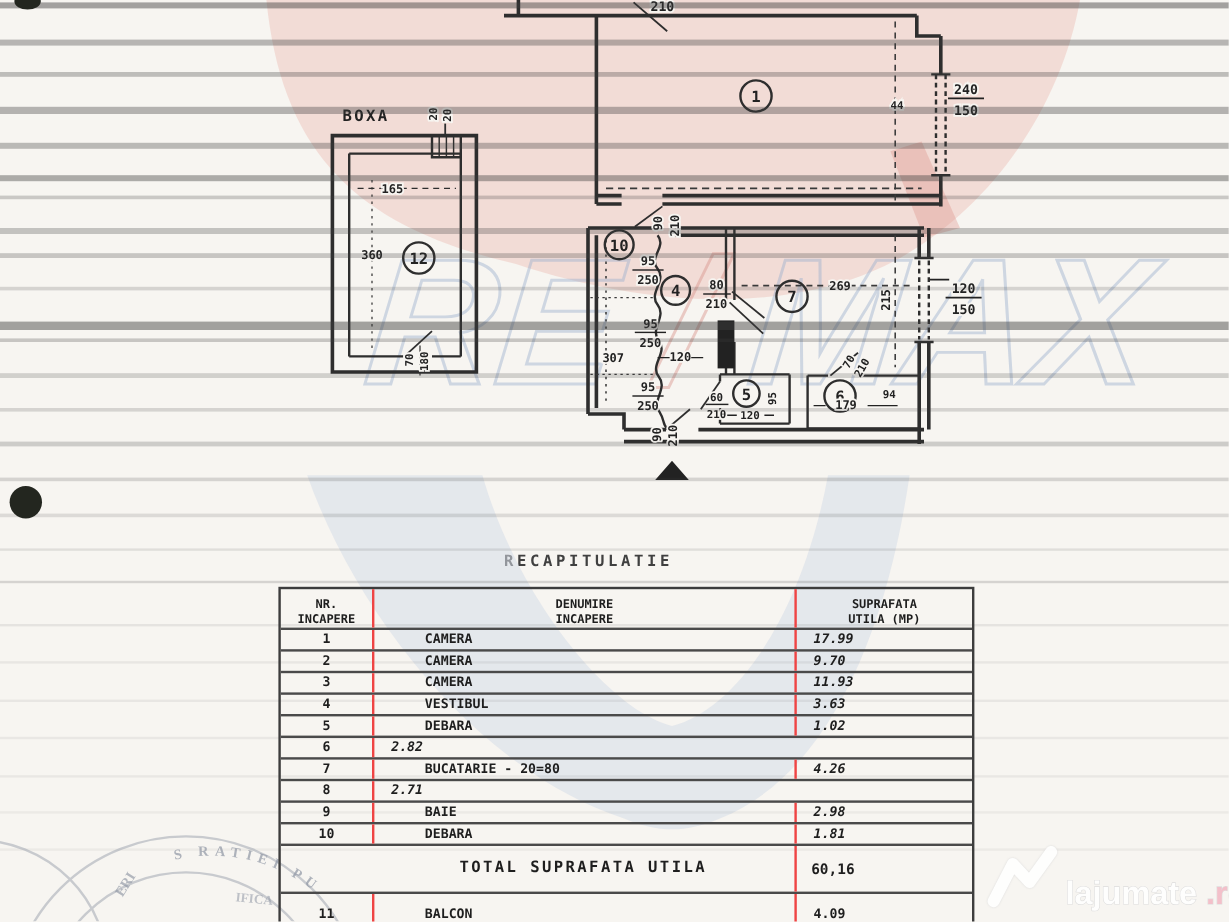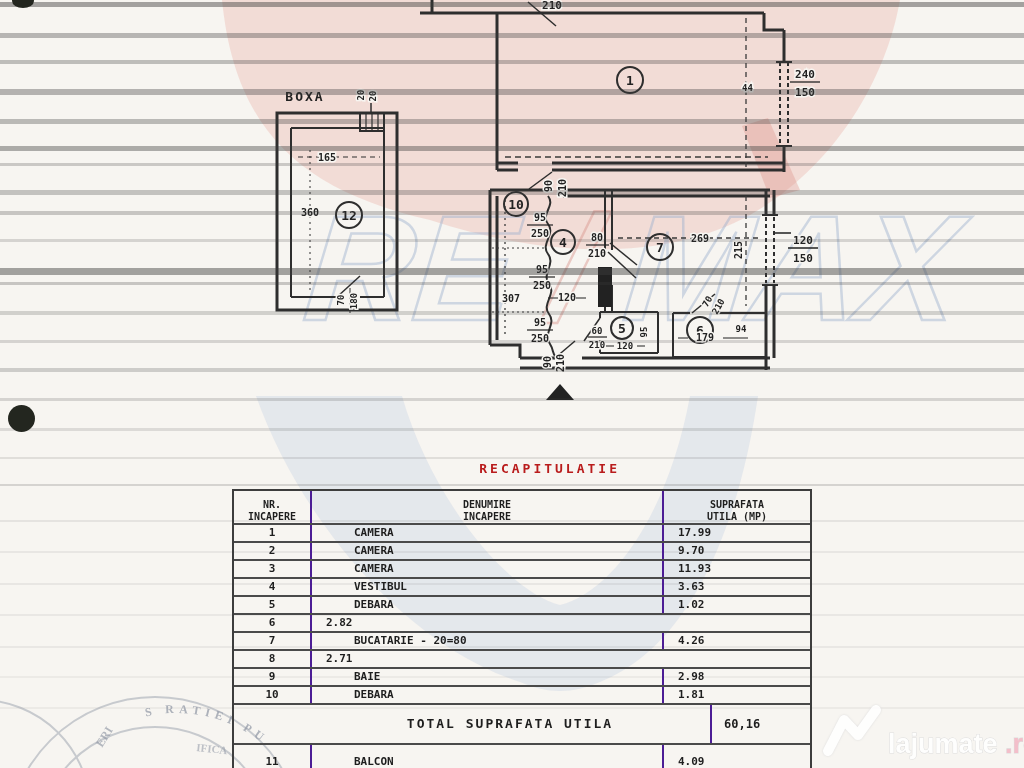--- a/index.html
+++ b/index.html
@@ -17,40 +17,40 @@
   .lbl{font:bold 10px "DejaVu Sans Mono",monospace;fill:#222;
        paint-order:stroke;stroke:#f7f5f1;stroke-width:3px;}
   .lbl9{font:bold 9px "DejaVu Sans Mono",monospace;fill:#222;
        paint-order:stroke;stroke:#f7f5f1;stroke-width:3px;}
   .lbl11{font:bold 11px "DejaVu Sans Mono",monospace;fill:#222;
        paint-order:stroke;stroke:#f7f5f1;stroke-width:3px;}
   .roomnum{font:bold 13px "DejaVu Sans Mono",monospace;fill:#222;text-anchor:middle;}
   .boxatitle{font:bold 13px "DejaVu Sans Mono",monospace;fill:#222;letter-spacing:2px;text-anchor:middle;}
   
   #recap-title{
-    position:absolute;left:420px;top:461px;width:200px;text-align:right;
-    font:bold 13px "DejaVu Sans Mono",monospace;letter-spacing:3px;color:#b91c1c;
+    position:absolute;left:420px;top:461px;width:200px;text-align:left;
+    font:bold 13px "DejaVu Sans Mono",monospace;letter-spacing:3px;color:#404040;
   }
   #recap-table{
     position:absolute;left:232px;top:489px;width:580px;
     border:2px solid #3d3d3d;box-sizing:border-box;z-index:6;
   }
   .trow{display:grid;grid-template-columns:76px 352px 148px;}
   .trow > div{box-sizing:border-box;}
-  .trow .c2,.trow .c3{border-left:2px solid #4c1d95;}
+  .trow .c2,.trow .c3{border-left:2px solid #ef4444;}
   .trow + .trow{border-top:2px solid #4a4a4a;}
   .hdr{height:32px;font:bold 10px "DejaVu Sans Mono",monospace;}
   .hdr > div{white-space:pre-line;line-height:12px;padding-top:8px;}
   .hdr .c1,.hdr .c2{text-align:center;}
   .hdr .c3{text-align:center;}
   .drow{height:16px;font:bold 11px "DejaVu Sans Mono",monospace;line-height:16px;}
   .drow .c1{text-align:center;}
   .drow .c2{padding-left:42px;}
-  .drow .c3{padding-left:14px;}
-  .totrow{height:38px;font:bold 13px "DejaVu Sans Mono",monospace;line-height:38px;gap:24px;}
+  .drow .c3{padding-left:14px;font-style:italic;}
+  .totrow{height:38px;font:bold 13px "DejaVu Sans Mono",monospace;line-height:38px;}
   .totrow .c2{text-align:center;letter-spacing:2px;}
   .totrow .c1{border-right:0;}
   .totrow .c3{padding-left:12px;font-size:12px;}
   .lastrow{height:40px;font:bold 11px "DejaVu Sans Mono",monospace;line-height:34px;}
   .lastrow .c1{text-align:center;}
   .lastrow .c2{padding-left:42px;}
   .lastrow .c3{padding-left:14px;}
 </style>
 </head>
 <body>

